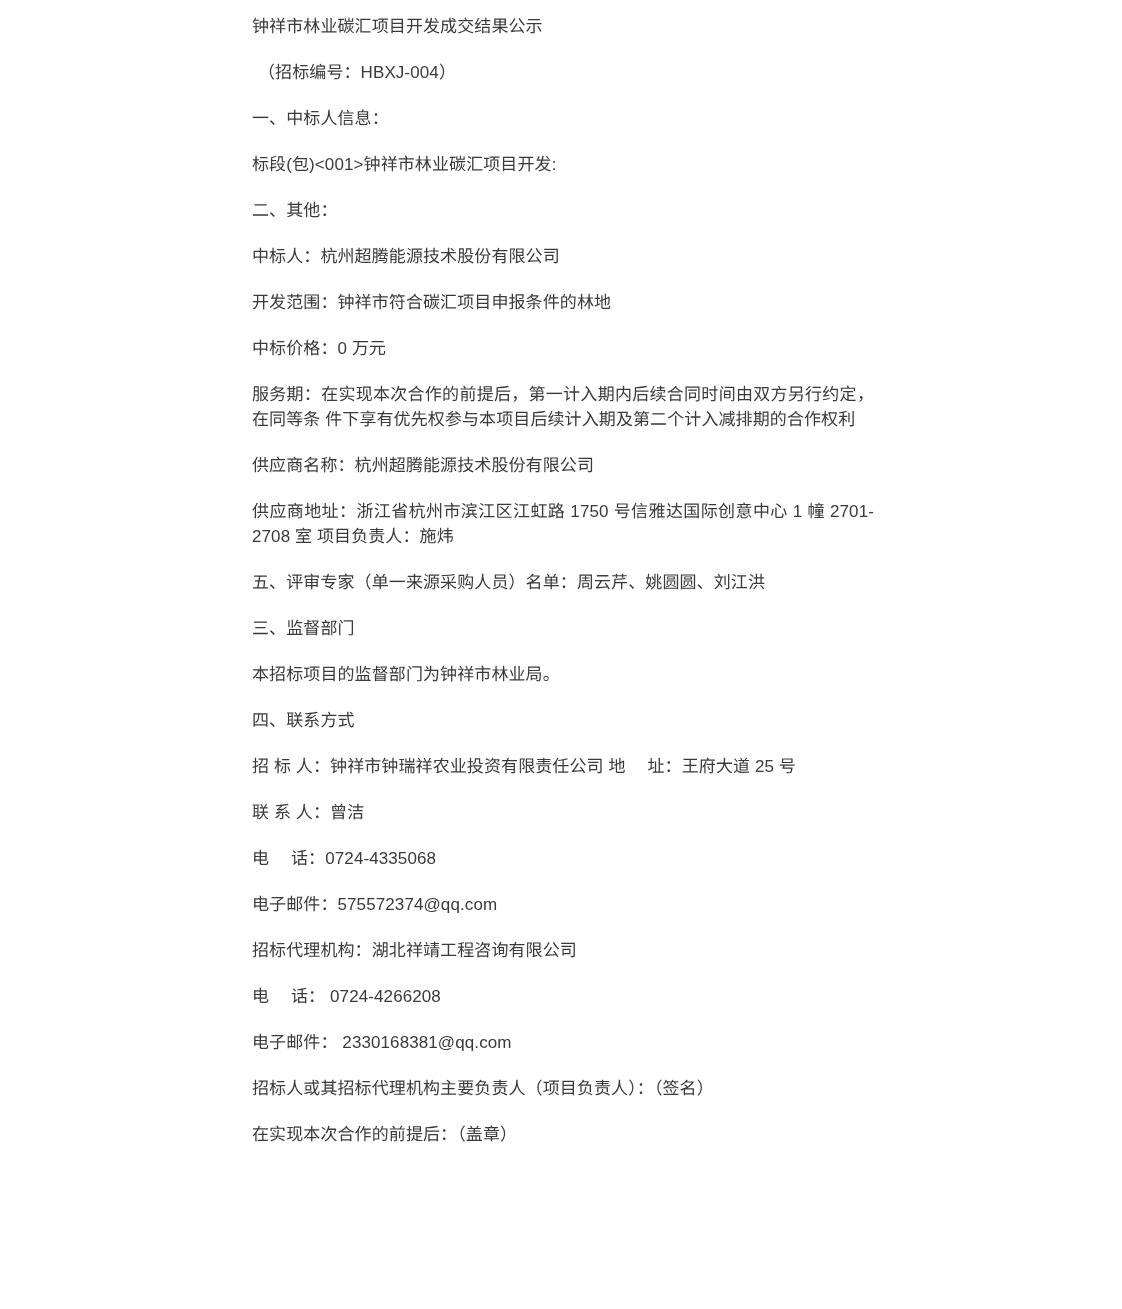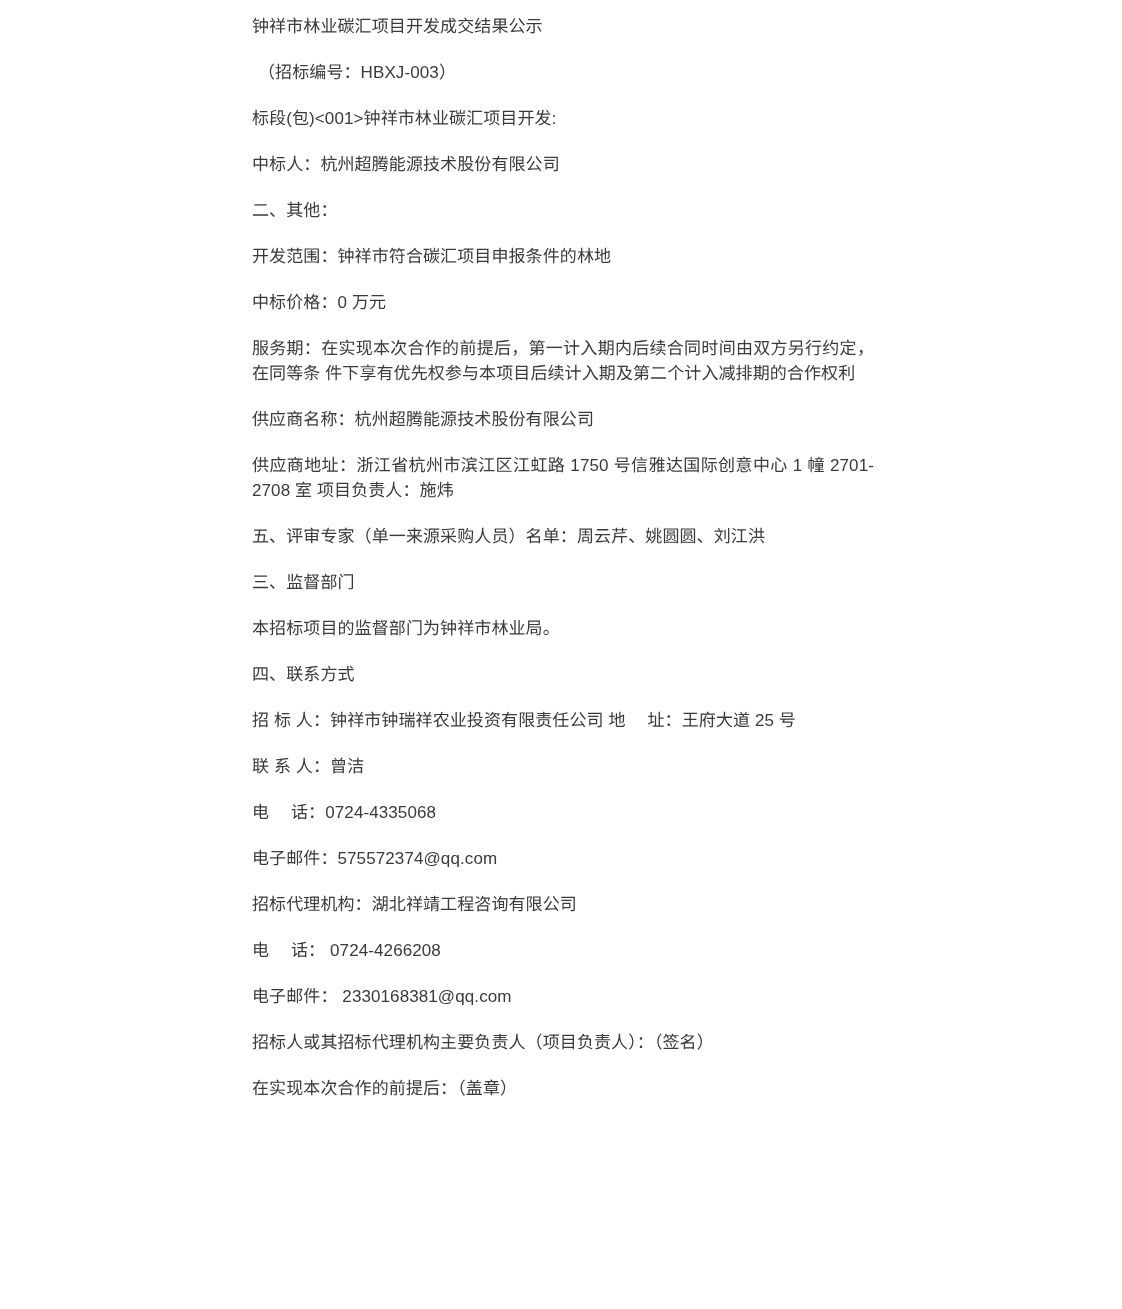--- a/index.html
+++ b/index.html
@@ -52,28 +52,29 @@
   }
 </style>
 </head>
 <body>
 
 <div class="page">
   <div class="doc-body">
 
     <p class="para">钟祥市林业碳汇项目开发成交结果公示</p>
 
-    <p class="para para-indent">（招标编号：HBXJ-003）</p>
+    <p class="para para-indent">（招标编号：HBXJ-004）</p>
 
+    <p class="para">一、中标人信息：</p>
 
     <p class="para">标段(包)&lt;001&gt;钟祥市林业碳汇项目开发:</p>
 
+    <p class="para">二、其他：</p>
+
     <p class="para">中标人：杭州超腾能源技术股份有限公司</p>
-
-    <p class="para">二、其他：</p>
 
 
     <p class="para">开发范围：钟祥市符合碳汇项目申报条件的林地</p>
 
     <p class="para">中标价格：0 万元</p>
 
     <p class="para para-justify">服务期：在实现本次合作的前提后，第一计入期内后续合同时间由双方另行约定，在同等条 件下享有优先权参与本项目后续计入期及第二个计入减排期的合作权利</p>
 
     <p class="para">供应商名称：杭州超腾能源技术股份有限公司</p>
 

